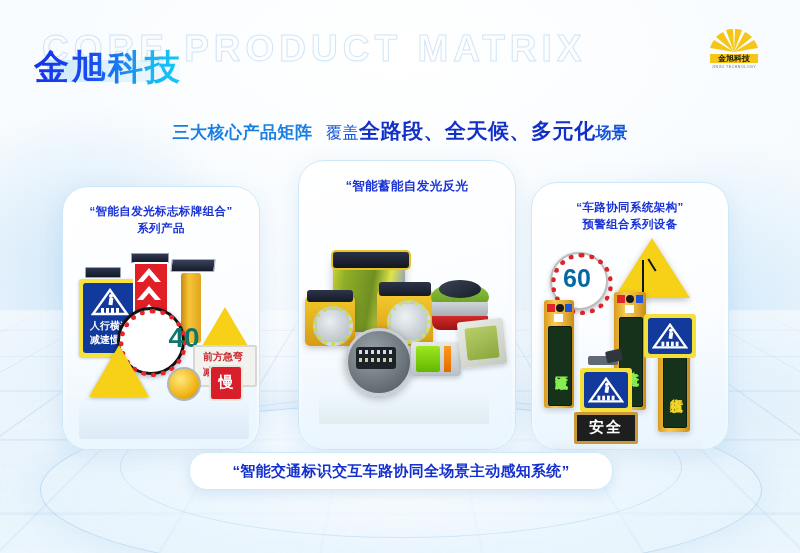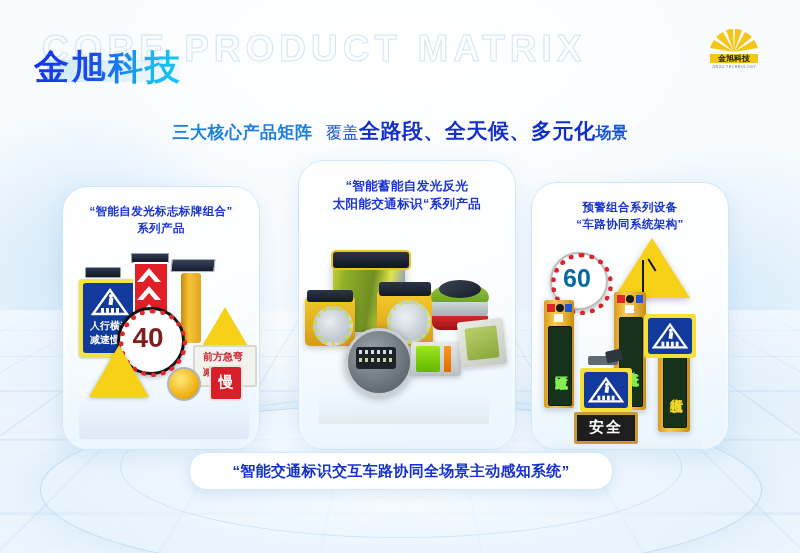--- a/index.html
+++ b/index.html
@@ -167,21 +167,21 @@
               <polygon points="14,58 26,72 20,72 14,65 8,72 2,72"></polygon>
             </g>
         </svg>
       </div>
 
       <div style="left:108px;top:14px;width:42px;height:11px;background:linear-gradient(180deg,#39435e,#151b2a);border:1px solid #a9b2c2;border-radius:1px;transform:skewX(-6deg);"></div>
       <div style="left:118px;top:28px;width:20px;height:70px;background:linear-gradient(90deg,#c88a12,#f7c437 40%,#e0a521);border-radius:3px;"></div>
 
       <div style="left:54px;top:62px;width:62px;height:62px;border-radius:50%;background:#fff;border:3px solid #111;box-shadow:0 2px 5px rgba(0,0,0,.3);">
         <div style="left:-1px;top:-1px;width:58px;height:58px;border-radius:50%;border:5px dotted #e8242c;"></div>
-        <div style="left:0;top:0;width:56px;height:56px;display:flex;align-items:center;justify-content:center;font-size:28px;font-weight:800;color:#7f1d1d;">40</div>
+        <div style="left:0;top:0;width:56px;height:56px;display:flex;align-items:center;justify-content:center;font-size:28px;font-weight:800;color:#0f766e;padding-left:36px;">40</div>
       </div>
 
       <div style="left:26px;top:100px;width:0;height:0;border-left:30px solid transparent;border-right:30px solid transparent;border-bottom:52px solid #f7d117;filter:drop-shadow(0 1px 2px rgba(0,0,0,.3));"></div>
 
       <div style="left:136px;top:62px;width:0;height:0;border-left:26px solid transparent;border-right:26px solid transparent;border-bottom:44px solid #f7d117;"></div>
 
       <div style="left:130px;top:100px;width:60px;height:38px;background:#f2f2ee;border:2px solid #d8d8d0;border-radius:2px;">
         <div style="left:2px;top:3px;width:52px;font-size:10px;font-weight:700;color:#c8242c;text-align:center;">前方急弯</div>
         <div style="left:2px;top:18px;width:52px;font-size:10px;font-weight:700;color:#c8242c;text-align:center;">减速慢行</div>
       </div>
@@ -192,21 +192,20 @@
 
       <div class="refl" style="left:16px;top:152px;width:170px;height:42px;
         background:linear-gradient(to bottom,rgba(90,120,180,.45),rgba(255,255,255,0));
         transform:scaleY(-1);border-radius:4px;"></div>
     </div>
   </div>
 
   <div class="panel panel-mid">
     <div class="panel-cap">
       <div>“智能蓄能自发光反光</div>
-      <div>太阳能交通标识“系列产品</div>
     </div>
 
     <div class="shot">
 
       <div style="left:34px;top:34px;width:72px;height:74px;background:linear-gradient(100deg,#cfd430 0%,#8fae28 18%,#6f8f22 52%,#dfe44a 72%,#9aa7ac 88%,#5b6468 100%);border-radius:5px;box-shadow:0 3px 8px rgba(0,0,0,.25);"></div>
       <div style="left:32px;top:26px;width:76px;height:16px;background:linear-gradient(180deg,#2a3246,#11161f);border-radius:5px;border:2px solid #e8c32a;"></div>
 
       <div style="left:6px;top:72px;width:50px;height:50px;background:linear-gradient(180deg,#f2c72a,#d79c14);border-radius:5px;box-shadow:0 2px 6px rgba(0,0,0,.22);"></div>
       <div style="left:8px;top:66px;width:46px;height:12px;background:linear-gradient(180deg,#2d3448,#141a26);border-radius:3px;"></div>
       <div style="left:14px;top:82px;width:32px;height:32px;border-radius:50%;background:radial-gradient(circle at 40% 36%,#e9eef2,#aeb8bf);border:4px dotted #c8dd4a;"></div>
@@ -235,22 +234,22 @@
       </div>
 
       <div class="refl" style="left:20px;top:166px;width:170px;height:34px;
         background:linear-gradient(to bottom,rgba(110,130,90,.4),rgba(255,255,255,0));
         transform:scaleY(-1);"></div>
     </div>
   </div>
 
   <div class="panel panel-right">
     <div class="panel-cap">
+      <div>“车路协同系统架构”</div>
       <div>预警组合系列设备</div>
-      <div>“车路协同系统架构”</div>
     </div>
 
     <div class="shot">
 
       <div style="left:18px;top:10px;width:54px;height:54px;border-radius:50%;background:#fff;border:2px solid #bdbdbd;box-shadow:0 2px 5px rgba(0,0,0,.25);">
         <div style="left:-1px;top:-1px;width:52px;height:52px;border-radius:50%;border:5px dotted #e0232b;"></div>
         <div style="left:0;top:0;width:50px;height:50px;display:flex;align-items:center;justify-content:center;font-size:25px;font-weight:800;color:#0369a1;">60</div>
       </div>
 
       <div style="left:82px;top:-4px;width:0;height:0;border-left:38px solid transparent;border-right:38px solid transparent;border-bottom:60px solid #f7d117;filter:drop-shadow(0 2px 3px rgba(0,0,0,.25));"></div>

